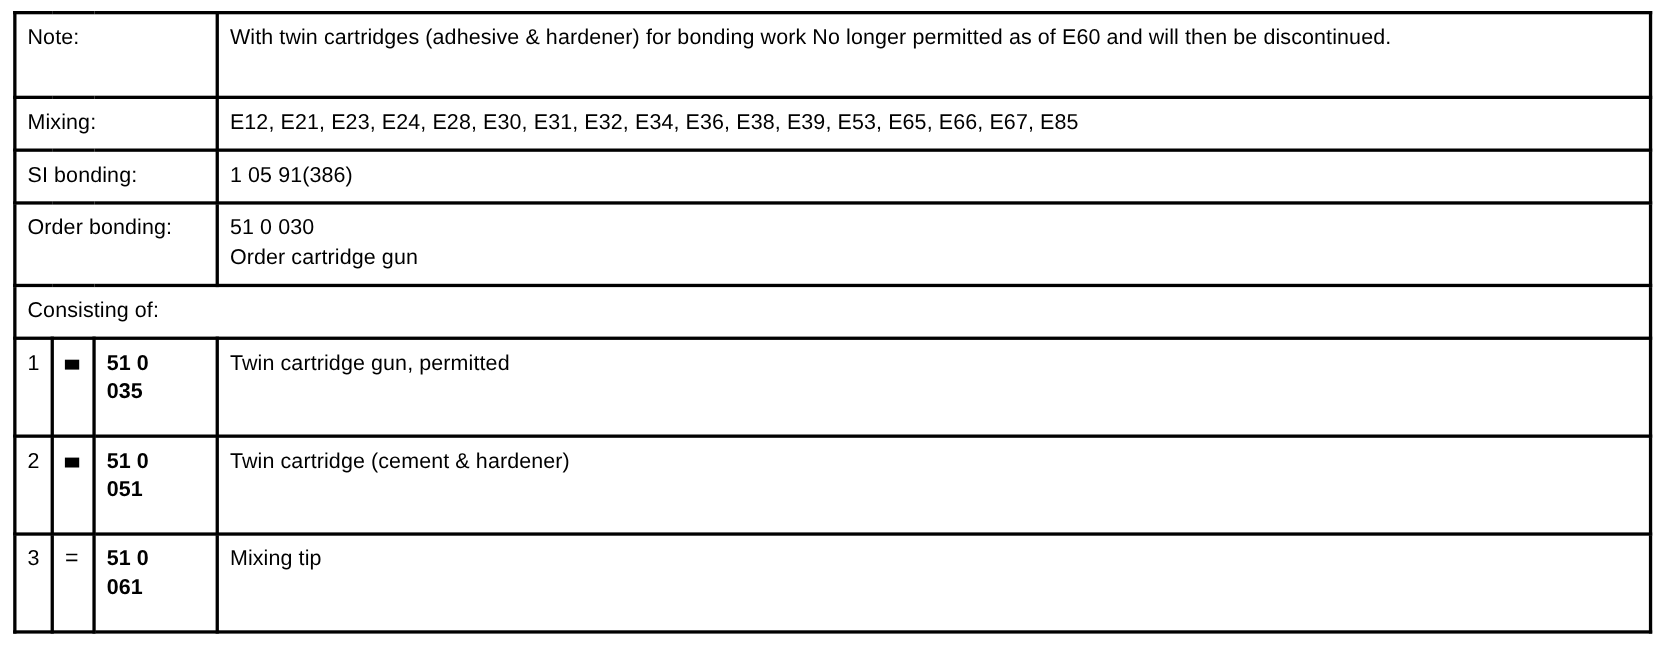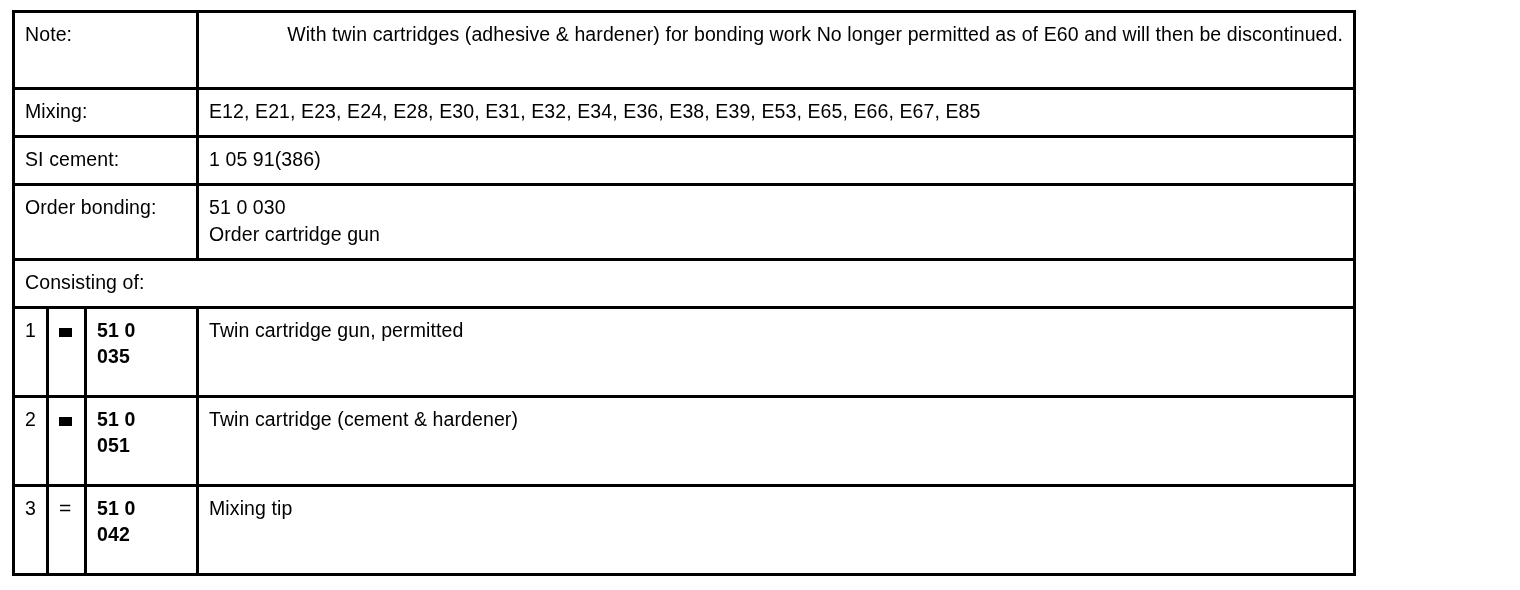--- a/index.html
+++ b/index.html
@@ -15,21 +15,21 @@
     overflow: hidden;
   }
   .page {
     position: relative;
     width: 1520px;
     height: 590px;
     box-sizing: border-box;
   }
   table.doc-table {
     border-collapse: collapse;
-    width: 1344px;
+    width: 1490px;
     margin: 10px 0 0 12px;
     table-layout: fixed;
     background: #fff;
   }
   table.doc-table td {
     border: 3px solid #000;
     vertical-align: top;
     padding: 8px 10px 10px 10px;
     font-size: 19.5px;
     line-height: 1.38;
@@ -37,21 +37,21 @@
   }
   
   col.c-num   { width: 34px; }
   col.c-eq    { width: 38px; }
   col.c-part  { width: 112px; }
   col.c-desc  { width: auto; }
 
   .cell-label { white-space: nowrap; }
   .cell-value { }
   .row-note td { height: 56px; }
-  .note-text { max-width: 1215px; text-align: right; }
+  .note-text { max-width: 1215px; }
   .consist-cell { padding-top: 7px; padding-bottom: 9px; }
   .part-cell { padding-left: 9px; font-weight: bold; }
   .num-cell { padding-left: 7px; padding-right: 4px; }
   .eq-cell {
     padding-left: 6px;
     padding-right: 4px;
     font-family: "Liberation Sans", sans-serif;
   }
   .eq-sq {
     display: inline-block;
@@ -84,21 +84,21 @@
     <tbody>
       <tr class="row-note">
         <td colspan="3" class="cell-label" style="width:184px;">Note:</td>
         <td class="cell-value note-text">With twin cartridges (adhesive &amp; hardener) for bonding work No longer permitted as of E60 and will then be discontinued.</td>
       </tr>
       <tr>
         <td colspan="3" class="cell-label">Mixing:</td>
         <td class="cell-value">E12, E21, E23, E24, E28, E30, E31, E32, E34, E36, E38, E39, E53, E65, E66, E67, E85</td>
       </tr>
       <tr>
-        <td colspan="3" class="cell-label">SI cement:</td>
+        <td colspan="3" class="cell-label">SI bonding:</td>
         <td class="cell-value">1 05 91(386)</td>
       </tr>
       <tr>
         <td colspan="3" class="cell-label">Order bonding:</td>
         <td class="cell-value">
           <div>51 0 030</div>
           <div>Order cartridge gun</div>
         </td>
       </tr>
       <tr>
@@ -123,19 +123,19 @@
           <div>051</div>
         </td>
         <td class="desc-cell pad-top-small">Twin cartridge (cement &amp; hardener)</td>
       </tr>
 
       <tr class="item-row">
         <td class="num-cell pad-top-small">3</td>
         <td class="eq-cell pad-top-small"><span class="eq-glyph">=</span></td>
         <td class="part-cell pad-top-small">
           <div>51 0</div>
-          <div>042</div>
+          <div>061</div>
         </td>
         <td class="desc-cell pad-top-small">Mixing tip</td>
       </tr>
     </tbody>
   </table>
 </div>
 
 </body></html>

